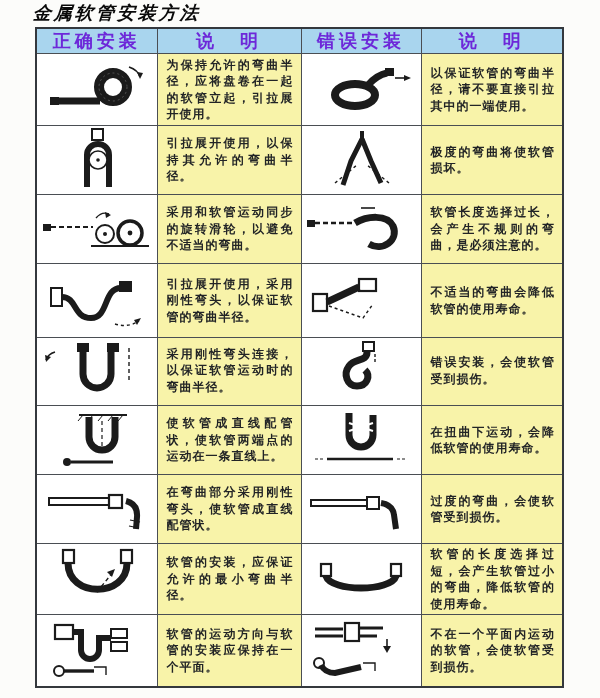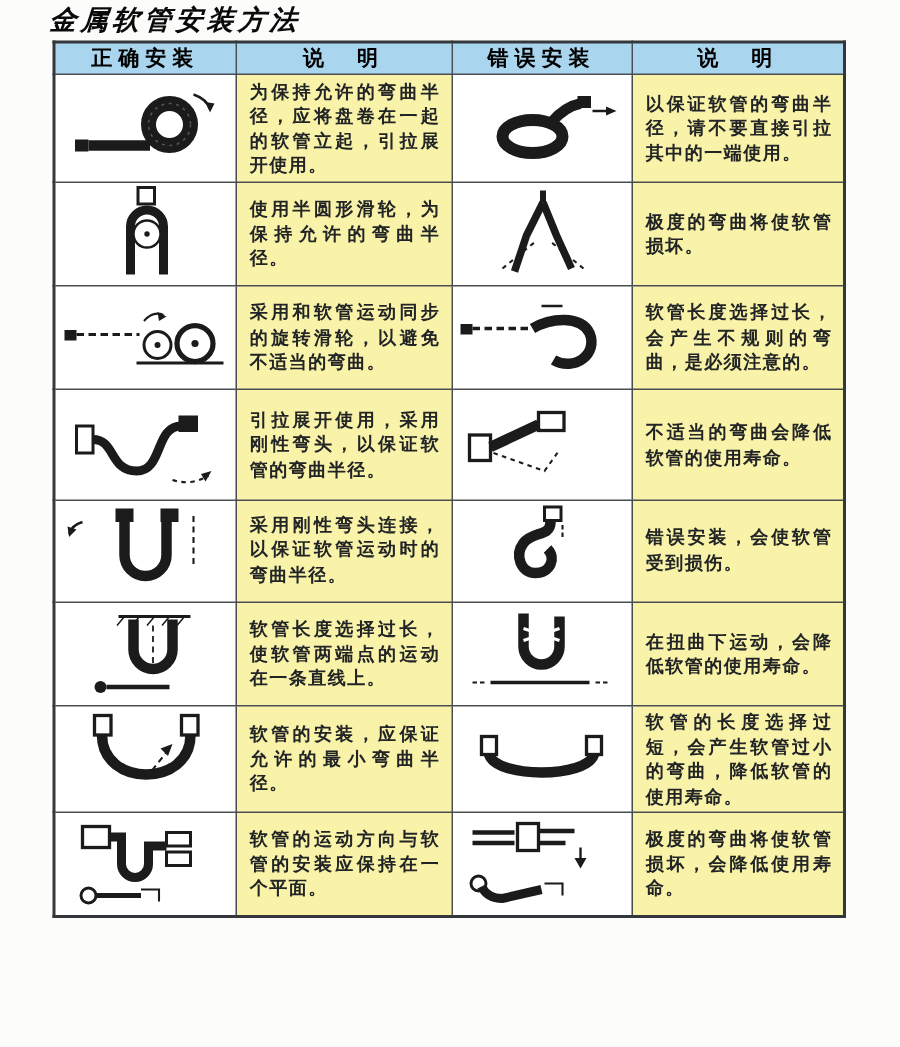--- a/index.html
+++ b/index.html
@@ -23,21 +23,21 @@
     position:absolute; left:35px; top:27px;
     width:527px;
     border-collapse:collapse; table-layout:fixed;
     border:2px solid #34383d;
   }
   .install-table th, .install-table td { border:1px solid #4a4e53; }
 
   .install-table thead th {
     background:#a9d5ee;
     height:20px;
-    font-size:14px; font-weight:bold; color:#000000;
+    font-size:18px; font-weight:bold; color:#6d28d9;
     letter-spacing:4px; text-align:center; padding:0;
   }
   .install-table tbody tr { height:69px; }
   .install-table tbody tr:nth-child(1) { height:72px; }
   .install-table tbody tr:nth-child(4) { height:74px; }
   .install-table tbody tr:nth-child(5) { height:64px;font-family:Liberation Mono, monospace; }
   .install-table tbody tr:nth-child(9) { height:72px; }
 
   td.fig-cell { background:#ffffff; text-align:center; vertical-align:middle; padding:0; }
   td.desc-cell {
@@ -98,21 +98,21 @@
 
   <tr>
     <td class="fig-cell">
       <span class="fig"><svg viewBox="0 0 112 62">
                 <rect x="51" y="2" width="11" height="11" stroke="#1b1b1b" fill="none" stroke-width="2"></rect>
                 <path d="M46 60 V28 A11 11 0 0 1 68 28 V60" stroke="#1b1b1b" fill="none" stroke-width="6"></path>
                 <circle cx="57" cy="33" r="9" fill="#fff" stroke="#1b1b1b" stroke-width="1.6"></circle>
                 <circle cx="57" cy="33" r="1.8" fill="#1b1b1b"></circle>
               </svg></span>
     </td>
-    <td class="desc-cell">使用半圆形滑轮，为保持允许的弯曲半径。</td>
+    <td class="desc-cell">引拉展开使用，以保持其允许的弯曲半径。</td>
     <td class="fig-cell">
       <span class="fig"><svg viewBox="0 0 112 62">
                 <path d="M57 4 v8" stroke="#1b1b1b" fill="none" stroke-width="4"></path>
                 <path d="M57 12 L46 34 L38 58" stroke="#1b1b1b" fill="none" stroke-width="5"></path>
                 <path d="M57 12 L66 34 L76 56" stroke="#1b1b1b" fill="none" stroke-width="5"></path>
                 <path d="M30 56 L52 38 M84 56 L62 38" stroke="#1b1b1b" fill="none" stroke-width="1.4" stroke-dasharray="3 3"></path>
               </svg></span>
     </td>
     <td class="desc-cell">极度的弯曲将使软管损坏。</td>
   </tr>
@@ -191,32 +191,51 @@
     <td class="fig-cell">
       <span class="fig"><svg viewBox="0 0 112 62">
                 <path d="M38 8 H86" stroke="#1b1b1b" fill="none" stroke-width="2"></path>
                 <path d="M42 8 l-5 6 M52 8 l-5 6 M62 8 l-5 6 M72 8 l-5 6 M82 8 l-5 6" stroke="#1b1b1b" fill="none" stroke-width="1"></path>
                 <path d="M48 10 V30 A13 13 0 0 0 74 30 V10" stroke="#1b1b1b" fill="none" stroke-width="7"></path>
                 <path d="M61 14 V42" stroke="#1b1b1b" fill="none" stroke-width="1.2" stroke-dasharray="4 3"></path>
                 <circle cx="26" cy="55" r="4" fill="#1b1b1b"></circle>
                 <path d="M30 55 H72" stroke="#1b1b1b" fill="none" stroke-width="3"></path>
               </svg></span>
     </td>
-    <td class="desc-cell">软管长度选择过长，使软管两端点的运动在一条直线上。</td>
+    <td class="desc-cell">使软管成直线配管状，使软管两端点的运动在一条直线上。</td>
     <td class="fig-cell">
       <span class="fig"><svg viewBox="0 0 112 62">
                 <path d="M44 6 V28 A12 12 0 0 0 68 28 V8" stroke="#1b1b1b" fill="none" stroke-width="7"></path>
                 <path d="M44 24 l24 -8 M44 16 l24 8" stroke="#fff" stroke-width="2" fill="none"></path>
                 <path d="M22 52 h66" stroke="#1b1b1b" fill="none" stroke-width="2.4"></path>
                 <path d="M18 52 h-8 M92 52 h8" stroke="#1b1b1b" fill="none" stroke-width="1.2" stroke-dasharray="3 2"></path>
               </svg></span>
     </td>
     <td class="desc-cell">在扭曲下运动，会降低软管的使用寿命。</td>
   </tr>
 
+  <tr>
+    <td class="fig-cell">
+      <span class="fig"><svg viewBox="0 0 112 62">
+                <rect x="8" y="22" width="60" height="7" stroke="#1b1b1b" fill="none" stroke-width="2"></rect>
+                <rect x="68" y="19" width="13" height="13" stroke="#1b1b1b" fill="none" stroke-width="2.2"></rect>
+                <path d="M85 25 q12 3 11 16 l-1 12" stroke="#1b1b1b" fill="none" stroke-width="6"></path>
+                <path d="M88 50 l10 2 M89 44 l10 2" stroke="#1b1b1b" fill="none" stroke-width="1.2"></path>
+              </svg></span>
+    </td>
+    <td class="desc-cell">在弯曲部分采用刚性弯头，使软管成直线配管状。</td>
+    <td class="fig-cell">
+      <span class="fig"><svg viewBox="0 0 112 62">
+                <rect x="6" y="24" width="56" height="6" stroke="#1b1b1b" fill="none" stroke-width="2"></rect>
+                <rect x="62" y="21" width="12" height="12" stroke="#1b1b1b" fill="none" stroke-width="2"></rect>
+                <path d="M76 27 q12 2 13 12 l2 14" stroke="#1b1b1b" fill="none" stroke-width="6"></path>
+              </svg></span>
+    </td>
+    <td class="desc-cell">过度的弯曲，会使软管受到损伤。</td>
+  </tr>
 
   <tr>
     <td class="fig-cell">
       <span class="fig"><svg viewBox="0 0 112 62">
                 <rect x="22" y="4" width="11" height="13" stroke="#1b1b1b" fill="none" stroke-width="2.2"></rect>
                 <rect x="80" y="4" width="11" height="13" stroke="#1b1b1b" fill="none" stroke-width="2.2"></rect>
                 <path d="M27 17 C27 52 86 52 86 17" stroke="#1b1b1b" fill="none" stroke-width="7"></path>
                 <path d="M56 46 L72 26" stroke="#1b1b1b" fill="none" stroke-width="1.4" stroke-dasharray="4 3"></path>
                 <polygon points="74,23 66,26 71,31" fill="#1b1b1b"></polygon>
               </svg></span>
@@ -250,17 +269,17 @@
                 <path d="M10 12 h28 M10 19 h28" stroke="#1b1b1b" fill="none" stroke-width="3"></path>
                 <rect x="40" y="6" width="14" height="18" stroke="#1b1b1b" fill="none" stroke-width="2.2"></rect>
                 <path d="M54 11 h24 M54 19 h18" stroke="#1b1b1b" fill="none" stroke-width="3"></path>
                 <path d="M82 22 v10" stroke="#1b1b1b" fill="none" stroke-width="1.6"></path>
                 <polygon points="82,36 78,29 86,29" fill="#1b1b1b"></polygon>
                 <path d="M16 48 q4 8 14 8 l26 -6" stroke="#1b1b1b" fill="none" stroke-width="6"></path>
                 <circle cx="14" cy="46" r="5" stroke="#1b1b1b" fill="none" stroke-width="2"></circle>
                 <path d="M58 46 h12 v8" stroke="#1b1b1b" fill="none" stroke-width="1.4"></path>
               </svg></span>
     </td>
-    <td class="desc-cell">极度的弯曲将使软管损坏，会降低使用寿命。</td>
+    <td class="desc-cell">不在一个平面内运动的软管，会使软管受到损伤。</td>
   </tr>
 </tbody>
   </table>
 </div>
 
 </body></html>

